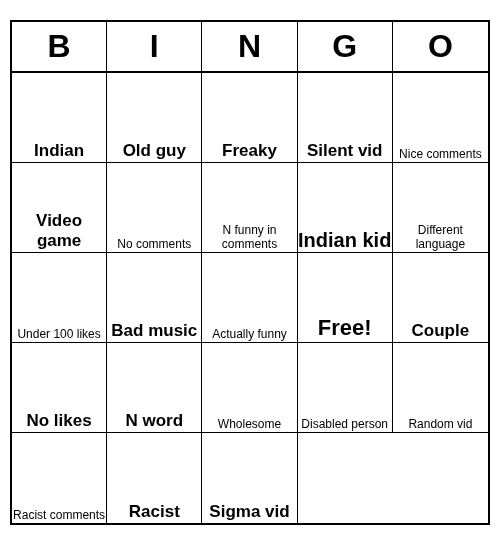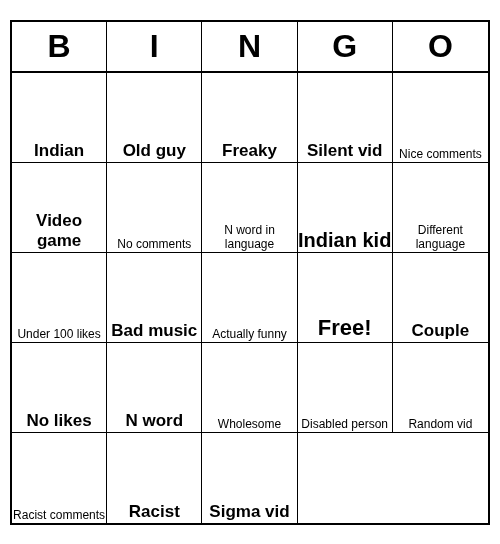--- a/index.html
+++ b/index.html
@@ -119,21 +119,21 @@
       <div class="bingo-cell">
         <span class="cell-text small">Nice comments</span>
       </div>
       <div class="bingo-cell">
         <span class="cell-text medium">Video game</span>
       </div>
       <div class="bingo-cell">
         <span class="cell-text small">No comments</span>
       </div>
       <div class="bingo-cell">
-        <span class="cell-text small">N word in language</span>
+        <span class="cell-text small">N funny in comments</span>
       </div>
       <div class="bingo-cell">
         <span class="cell-text large">Indian kid</span>
       </div>
       <div class="bingo-cell">
         <span class="cell-text small">Different language</span>
       </div>
       <div class="bingo-cell">
         <span class="cell-text small">Under 100 likes</span>
       </div>

